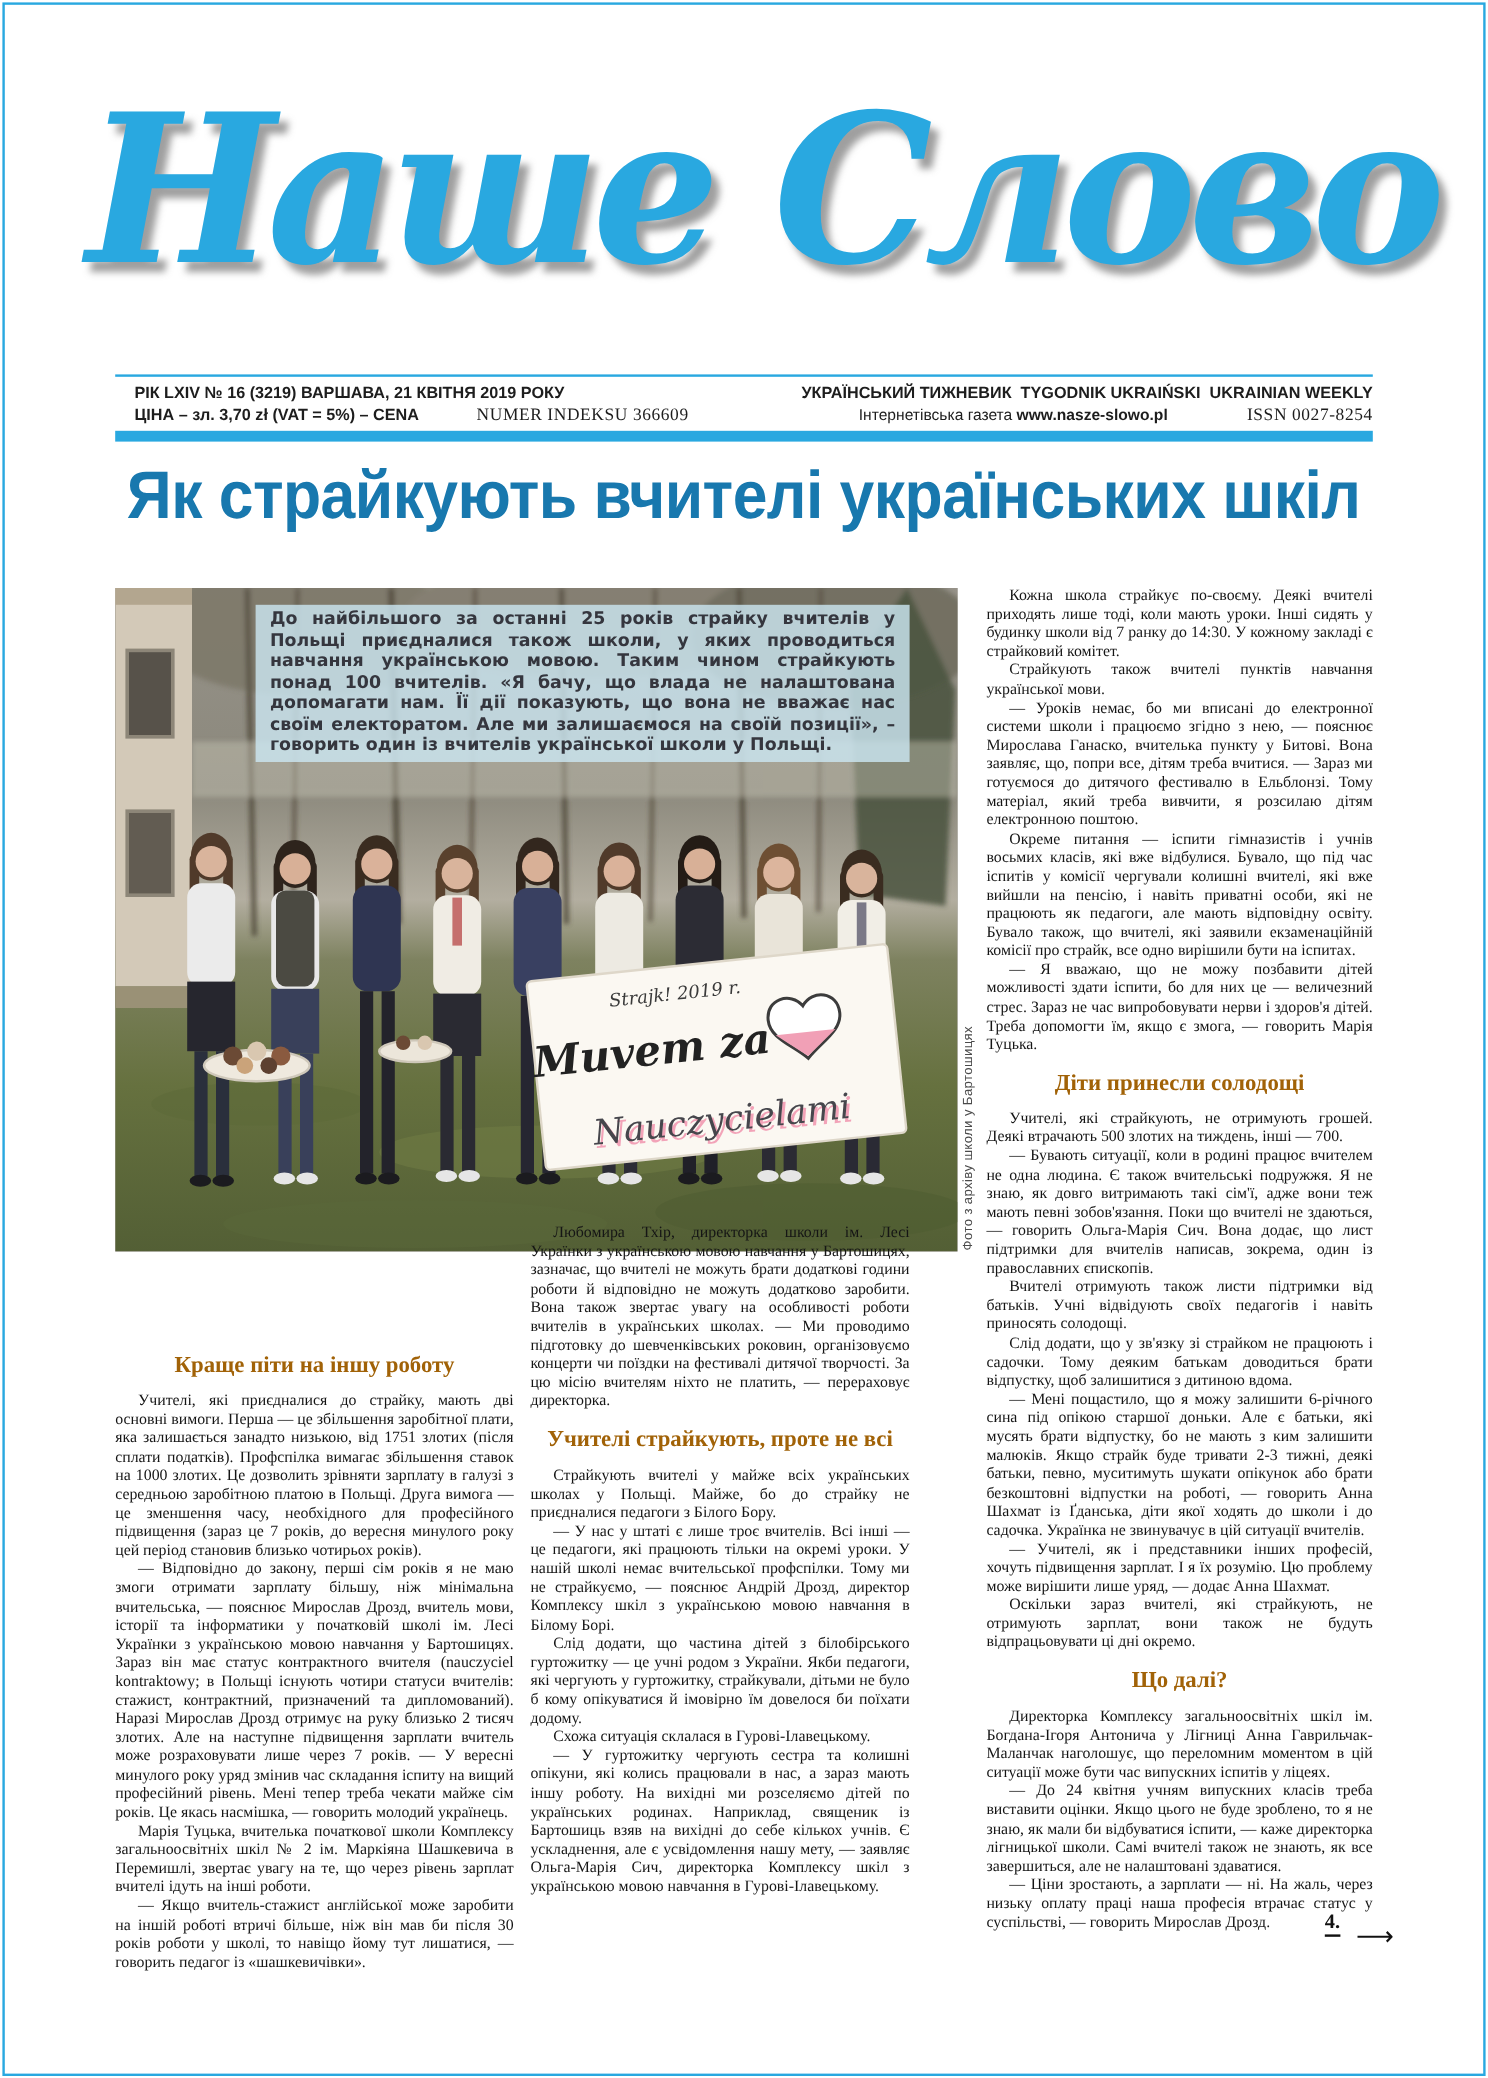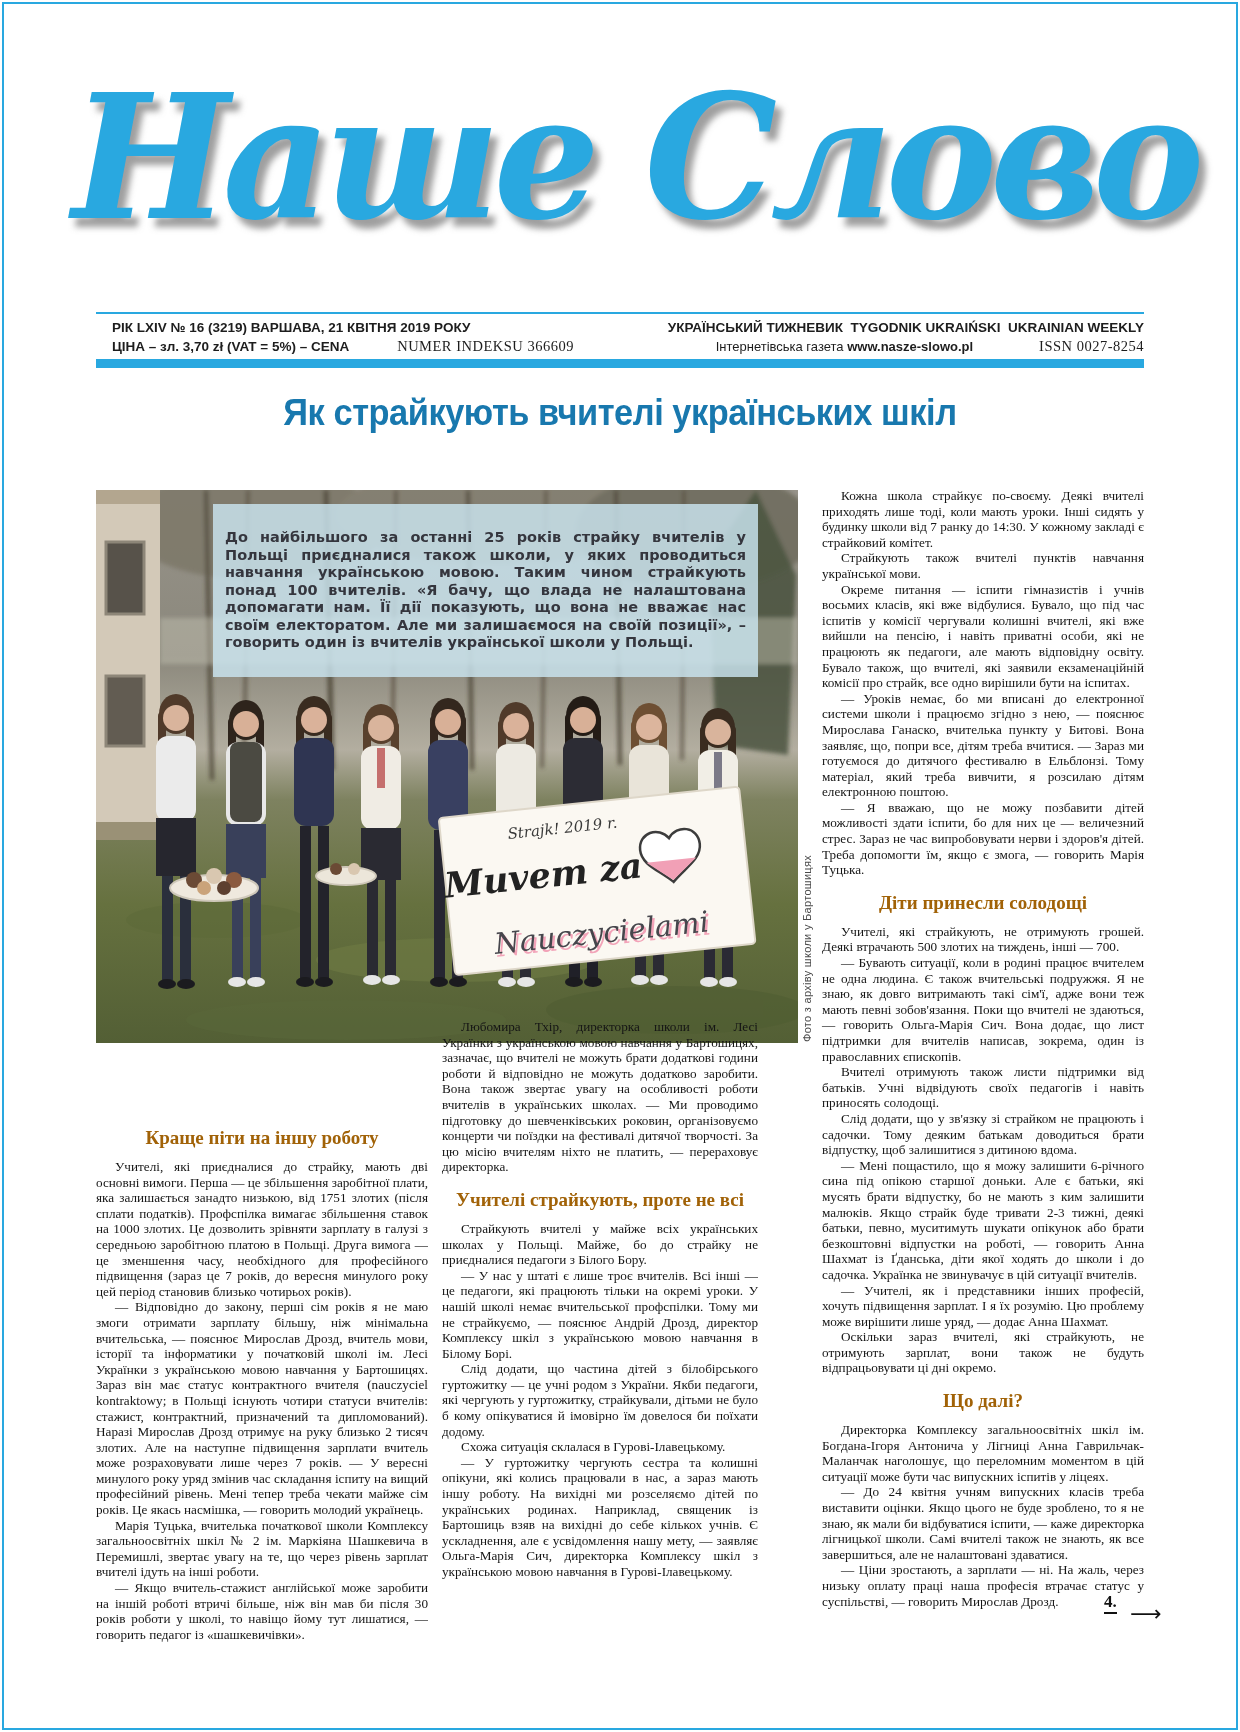--- a/index.html
+++ b/index.html
@@ -23,27 +23,27 @@
   .weekly{white-space:pre;}
   .indexnum,.issn{font-family:"Liberation Serif",serif;font-size:14.5px;letter-spacing:.5px;}
   .indexnum{margin-left:48px;}
   .spacer{flex:1;}
   .webline{font-size:13px;margin-right:66px;}
   .webline b{font-weight:bold;}
   .rule-thick{position:absolute;left:96px;top:359px;width:1048px;height:9px;background:#29a8e0;}
 
   
   .headline{position:absolute;left:0;top:386px;width:1240px;margin:0;text-align:center;
-    font-family:"Liberation Sans",sans-serif;font-weight:bold;font-size:37px;line-height:54px;color:#1878ae;}
+    font-family:"Liberation Sans",sans-serif;font-weight:bold;font-size:56px;line-height:54px;color:#1878ae;}
   .headline span{display:inline-block;transform:scaleX(.93);letter-spacing:-.5px;}
 
   
   .photo{position:absolute;left:96px;top:490px;width:702px;height:553px;overflow:hidden;background:#8c887c;}
   .photo svg{position:absolute;left:0;top:0;}
-  .overlay{position:absolute;left:117px;top:14px;width:545px;box-sizing:border-box;padding:25px 12px;
+  .overlay{position:absolute;left:117px;top:14px;width:545px;box-sizing:border-box;padding:4px 12px;
     background:rgba(203,229,240,.82);
     font-family:"DejaVu Sans",sans-serif;font-weight:bold;font-size:14.5px;line-height:17.5px;
     color:#35363e;text-align:justify;}
   .photo-credit{position:absolute;left:801px;top:768px;height:274px;
     writing-mode:vertical-rl;transform:rotate(180deg);
     font-family:"Liberation Sans",sans-serif;font-size:11px;letter-spacing:.3px;color:#4a4a4a;}
 
   
   .col{position:absolute;font-family:"Liberation Serif",serif;font-size:13.2px;line-height:15.6px;
     text-align:justify;color:#151515;}
@@ -297,22 +297,22 @@
       <div class="subhead">Учителі страйкують, проте не всі</div>
       <div class="para">Страйкують вчителі у майже всіх українських школах у Польщі. Майже, бо до страйку не приєдналися педагоги з Білого Бору.</div>
       <div class="para">— У нас у штаті є лише троє вчителів. Всі інші — це педагоги, які працюють тільки на окремі уроки. У нашій школі немає вчительської профспілки. Тому ми не страйкуємо, — пояснює Андрій Дрозд, директор Комплексу шкіл з українською мовою навчання в Білому Борі.</div>
       <div class="para">Слід додати, що частина дітей з білобірського гуртожитку — це учні родом з України. Якби педагоги, які чергують у гуртожитку, страйкували, дітьми не було б кому опікуватися й імовірно їм довелося би поїхати додому.</div>
       <div class="para">Схожа ситуація склалася в Гурові-Ілавецькому.</div>
       <div class="para">— У гуртожитку чергують сестра та колишні опікуни, які колись працювали в нас, а зараз мають іншу роботу. На вихідні ми розселяємо дітей по українських родинах. Наприклад, священик із Бартошиць взяв на вихідні до себе кількох учнів. Є ускладнення, але є усвідомлення нашу мету, — заявляє Ольга-Марія Сич, директорка Комплексу шкіл з українською мовою навчання в Гурові-Ілавецькому.</div>
     </div>
   <div class="col col-right">
       <div class="para">Кожна школа страйкує по-своєму. Деякі вчителі приходять лише тоді, коли мають уроки. Інші сидять у будинку школи від 7 ранку до 14:30. У кожному закладі є страйковий комітет.</div>
       <div class="para">Страйкують також вчителі пунктів навчання української мови.</div>
+      <div class="para">— Уроків немає, бо ми вписані до електронної системи школи і працюємо згідно з нею, — пояснює Мирослава Ганаско, вчителька пункту у Битові. Вона заявляє, що, попри все, дітям треба вчитися. — Зараз ми готуємося до дитячого фестивалю в Ельблонзі. Тому матеріал, який треба вивчити, я розсилаю дітям електронною поштою.</div>
       <div class="para">Окреме питання — іспити гімназистів і учнів восьмих класів, які вже відбулися. Бувало, що під час іспитів у комісії чергували колишні вчителі, які вже вийшли на пенсію, і навіть приватні особи, які не працюють як педагоги, але мають відповідну освіту. Бувало також, що вчителі, які заявили екзаменаційній комісії про страйк, все одно вирішили бути на іспитах.</div>
-      <div class="para">— Уроків немає, бо ми вписані до електронної системи школи і працюємо згідно з нею, — пояснює Мирослава Ганаско, вчителька пункту у Битові. Вона заявляє, що, попри все, дітям треба вчитися. — Зараз ми готуємося до дитячого фестивалю в Ельблонзі. Тому матеріал, який треба вивчити, я розсилаю дітям електронною поштою.</div>
       <div class="para">— Я вважаю, що не можу позбавити дітей можливості здати іспити, бо для них це — величезний стрес. Зараз не час випробовувати нерви і здоров'я дітей. Треба допомогти їм, якщо є змога, — говорить Марія Туцька.</div>
       <div class="subhead">Діти принесли солодощі</div>
       <div class="para">Учителі, які страйкують, не отримують грошей. Деякі втрачають 500 злотих на тиждень, інші — 700.</div>
       <div class="para">— Бувають ситуації, коли в родині працює вчителем не одна людина. Є також вчительські подружжя. Я не знаю, як довго витримають такі сім'ї, адже вони теж мають певні зобов'язання. Поки що вчителі не здаються, — говорить Ольга-Марія Сич. Вона додає, що лист підтримки для вчителів написав, зокрема, один із православних єпископів.</div>
       <div class="para">Вчителі отримують також листи підтримки від батьків. Учні відвідують своїх педагогів і навіть приносять солодощі.</div>
       <div class="para">Слід додати, що у зв'язку зі страйком не працюють і садочки. Тому деяким батькам доводиться брати відпустку, щоб залишитися з дитиною вдома.</div>
       <div class="para">— Мені пощастило, що я можу залишити 6-річного сина під опікою старшої доньки. Але є батьки, які мусять брати відпустку, бо не мають з ким залишити малюків. Якщо страйк буде тривати 2-3 тижні, деякі батьки, певно, муситимуть шукати опікунок або брати безкоштовні відпустки на роботі, — говорить Анна Шахмат із Ґданська, діти якої ходять до школи і до садочка. Українка не звинувачує в цій ситуації вчителів.</div>
       <div class="para">— Учителі, як і представники інших професій, хочуть підвищення зарплат. І я їх розумію. Цю проблему може вирішити лише уряд, — додає Анна Шахмат.</div>
       <div class="para">Оскільки зараз вчителі, які страйкують, не отримують зарплат, вони також не будуть відпрацьовувати ці дні окремо.</div>
       <div class="subhead">Що далі?</div>

